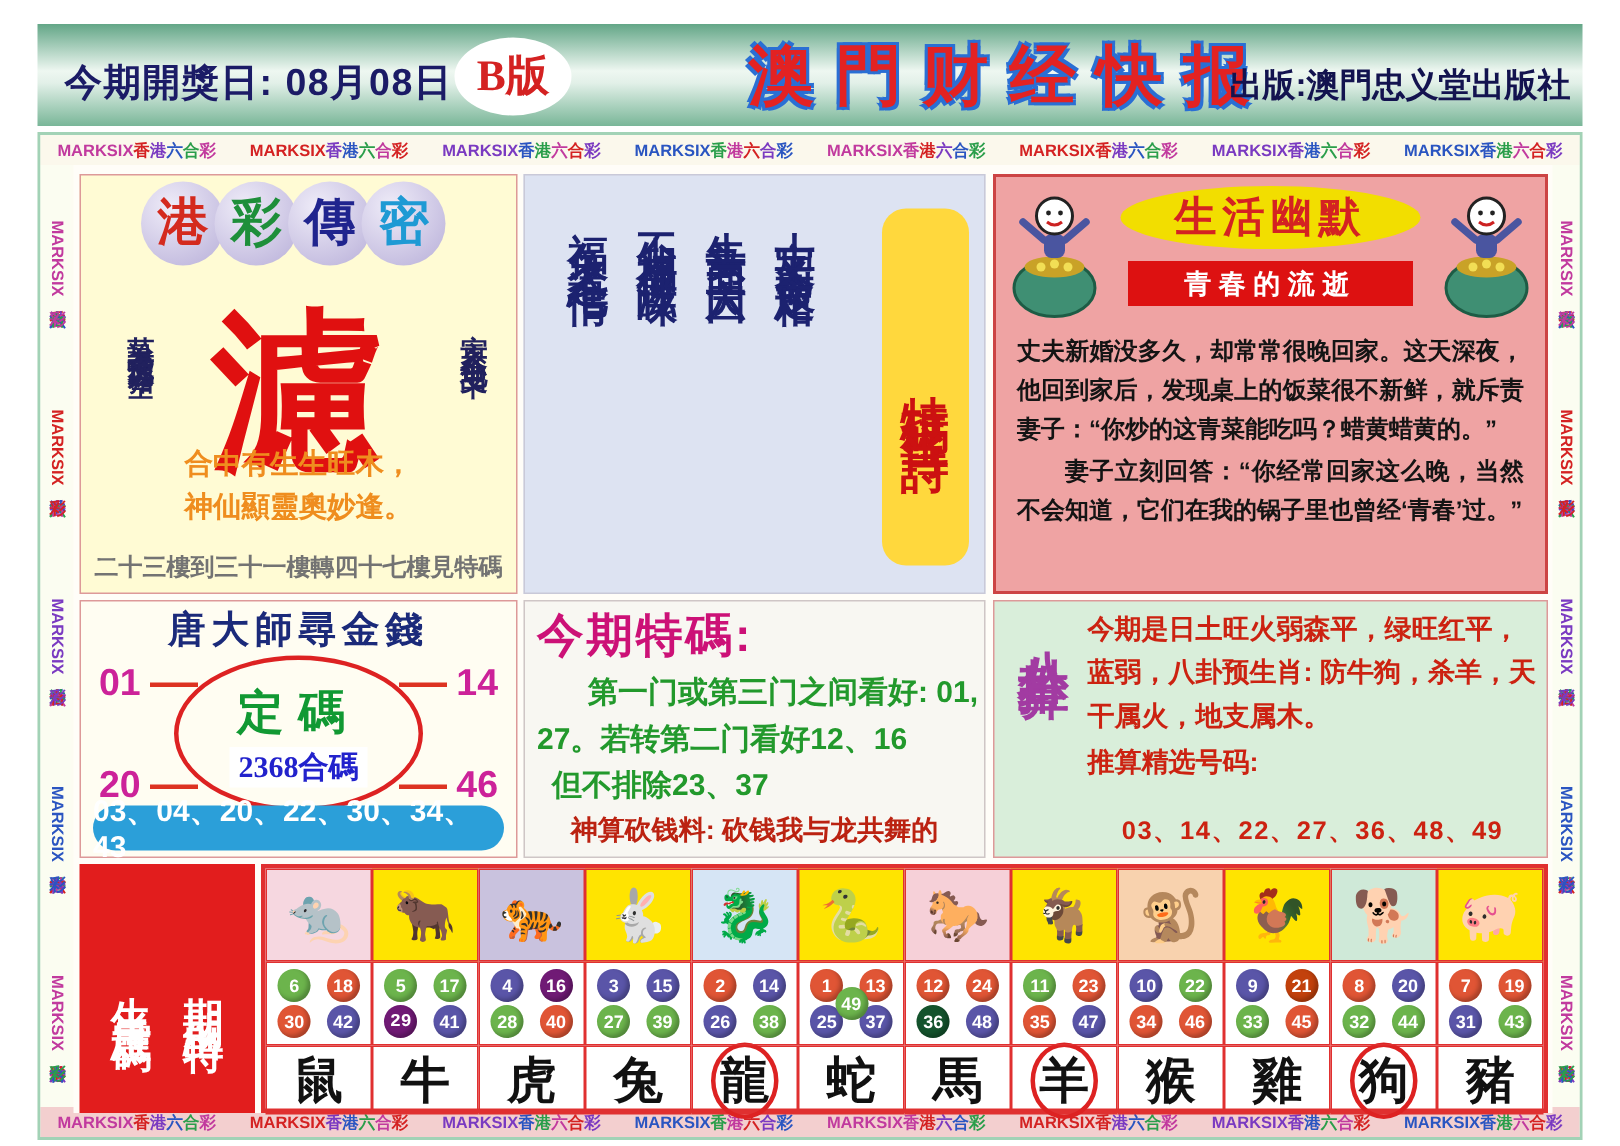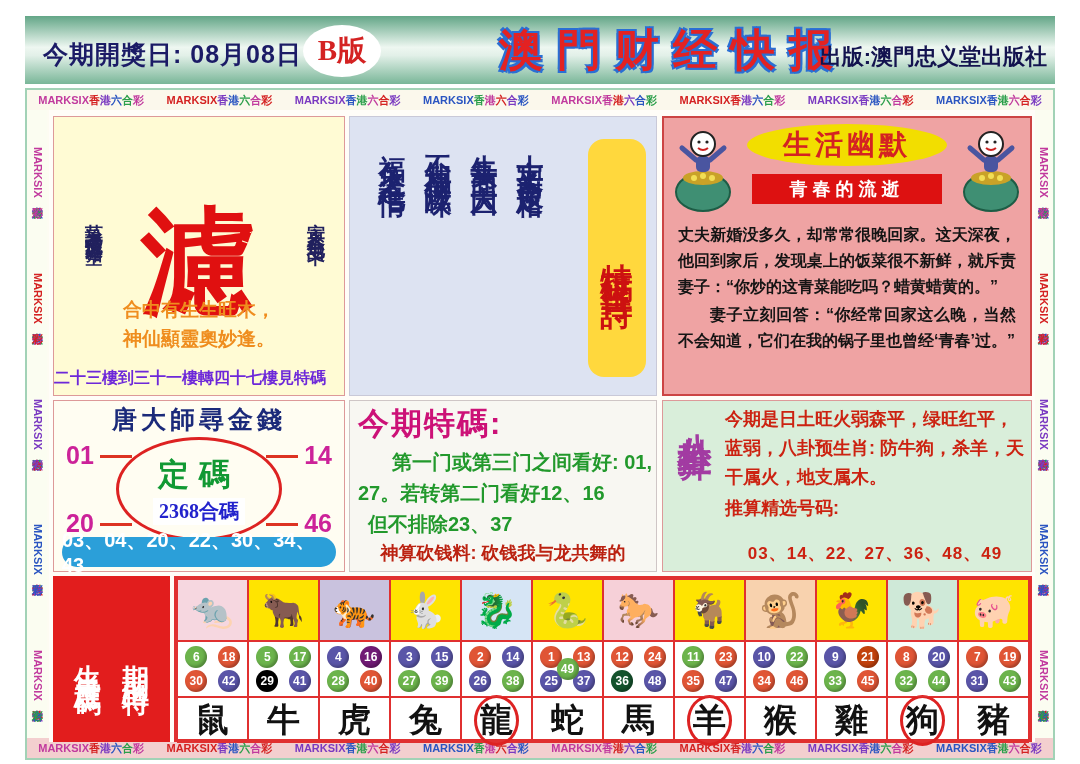--- a/index.html
+++ b/index.html
@@ -41,21 +41,21 @@
     background:radial-gradient(circle at 35% 30%,#efecf8,#b7aed8);font-family:"Liberation Serif",serif;
     font-weight:bold;font-size:34px;margin-left:-7px;vertical-align:middle;}
   .v-text{writing-mode:vertical-rl;text-orientation:upright;font-weight:bold;color:#21215e;
     font-size:18px;letter-spacing:4px;position:absolute;top:92px;}
   #secret-left{left:28px;}
   #secret-right{right:16px;}
   .big-char{position:absolute;left:50%;top:88px;transform:translateX(-50%);
     font-family:"Liberation Serif",serif;font-weight:bold;font-size:116px;line-height:1;color:#e01010;}
   .couplet{position:absolute;left:0;bottom:42px;width:100%;text-align:center;color:#ef8d1e;
     font-weight:bold;font-size:19px;line-height:1.5;}
-  .secret-bottom{position:absolute;left:0;bottom:6px;width:100%;color:#6d28d9;
+  .secret-bottom{position:absolute;left:0;bottom:6px;width:100%;text-align:center;color:#737373;
     font-weight:bold;font-size:16px;}
 
   
   #panel-poem{left:300px;top:6px;width:308px;height:280px;background:#dde3f2;border:1px solid #c9c9d8;}
   .poem-cols{position:absolute;left:14px;top:16px;height:248px;writing-mode:vertical-rl;text-orientation:upright;}
   .poem-col{font-family:"Liberation Serif",serif;font-weight:bold;font-size:27px;letter-spacing:6px;
     color:#1c2270;margin:0 10px;}
   .poem-badge{position:absolute;right:10px;top:22px;width:58px;height:238px;background:#ffd83d;border-radius:16px;
     display:flex;align-items:center;justify-content:center;writing-mode:vertical-rl;text-orientation:upright;
     font-weight:bold;font-size:32px;letter-spacing:8px;color:#cc1111;font-family:"Liberation Serif",serif;}
@@ -173,20 +173,21 @@
         <span class="mk-unit"><span style="color: rgb(193, 58, 158);">MARKSIX</span><span style="color: rgb(212, 34, 34);">香</span><span style="color: rgb(122, 58, 193);">港</span><span style="color: rgb(42, 85, 193);">六</span><span style="color: rgb(42, 158, 74);">合</span><span style="color: rgb(193, 58, 158);">彩</span></span>
         <span class="mk-unit"><span style="color: rgb(212, 34, 34);">MARKSIX</span><span style="color: rgb(122, 58, 193);">香</span><span style="color: rgb(42, 85, 193);">港</span><span style="color: rgb(42, 158, 74);">六</span><span style="color: rgb(193, 58, 158);">合</span><span style="color: rgb(212, 34, 34);">彩</span></span>
         <span class="mk-unit"><span style="color: rgb(122, 58, 193);">MARKSIX</span><span style="color: rgb(42, 85, 193);">香</span><span style="color: rgb(42, 158, 74);">港</span><span style="color: rgb(193, 58, 158);">六</span><span style="color: rgb(212, 34, 34);">合</span><span style="color: rgb(122, 58, 193);">彩</span></span>
         <span class="mk-unit"><span style="color: rgb(42, 85, 193);">MARKSIX</span><span style="color: rgb(42, 158, 74);">香</span><span style="color: rgb(193, 58, 158);">港</span><span style="color: rgb(212, 34, 34);">六</span><span style="color: rgb(122, 58, 193);">合</span><span style="color: rgb(42, 85, 193);">彩</span></span>
         <span class="mk-unit"><span style="color: rgb(193, 58, 158);">MARKSIX</span><span style="color: rgb(193, 58, 158);">香</span><span style="color: rgb(212, 34, 34);">港</span><span style="color: rgb(122, 58, 193);">六</span><span style="color: rgb(42, 85, 193);">合</span><span style="color: rgb(42, 158, 74);">彩</span></span>
       </div>
 
     <div class="inner">
 
       <div class="panel" id="panel-secret">
+        <div class="secret-title" id="secret-title"><span class="secret-bubble" style="color: rgb(212, 42, 30);">港</span><span class="secret-bubble" style="color: rgb(30, 143, 58);">彩</span><span class="secret-bubble" style="color: rgb(32, 36, 142);">傳</span><span class="secret-bubble" style="color: rgb(30, 154, 212);">密</span></div>
         <div class="v-text" id="secret-left">莫說老虎追豬空。</div>
         <div class="big-char">濾</div>
         <div class="v-text" id="secret-right">寅亥六合地支中，</div>
         <div class="couplet">
           <div>合中有生生旺木，</div>
           <div>神仙顯靈奧妙逢。</div>
         </div>
         <div class="secret-bottom">二十三樓到三十一樓轉四十七樓見特碼</div>
       </div>
 
@@ -292,21 +293,21 @@
           <div class="z-img" style="background: rgb(255, 228, 0);">🐖</div>
           <div class="z-num">
             <span class="ball" style="background: rgb(108, 180, 76);">6</span>
             <span class="ball" style="background: rgb(224, 85, 53);">18</span>
             <span class="ball" style="background: rgb(224, 85, 53);">30</span>
             <span class="ball" style="background: rgb(90, 85, 168);">42</span>
           </div>
           <div class="z-num">
             <span class="ball" style="background: rgb(108, 180, 76);">5</span>
             <span class="ball" style="background: rgb(108, 180, 76);">17</span>
-            <span class="ball" style="background: #000000;">29</span>
+            <span class="ball" style="background: #701a75; font-family: Liberation Mono, monospace;">29</span>
             <span class="ball" style="background: rgb(90, 85, 168);">41</span>
           </div>
           <div class="z-num">
             <span class="ball" style="background: rgb(90, 85, 168);">4</span>
             <span class="ball" style="background: #701a75; text-align: center;">16</span>
             <span class="ball" style="background: rgb(108, 180, 76);">28</span>
             <span class="ball" style="background: rgb(224, 85, 53);">40</span>
           </div>
           <div class="z-num">
             <span class="ball" style="background: rgb(90, 85, 168);">3</span>

